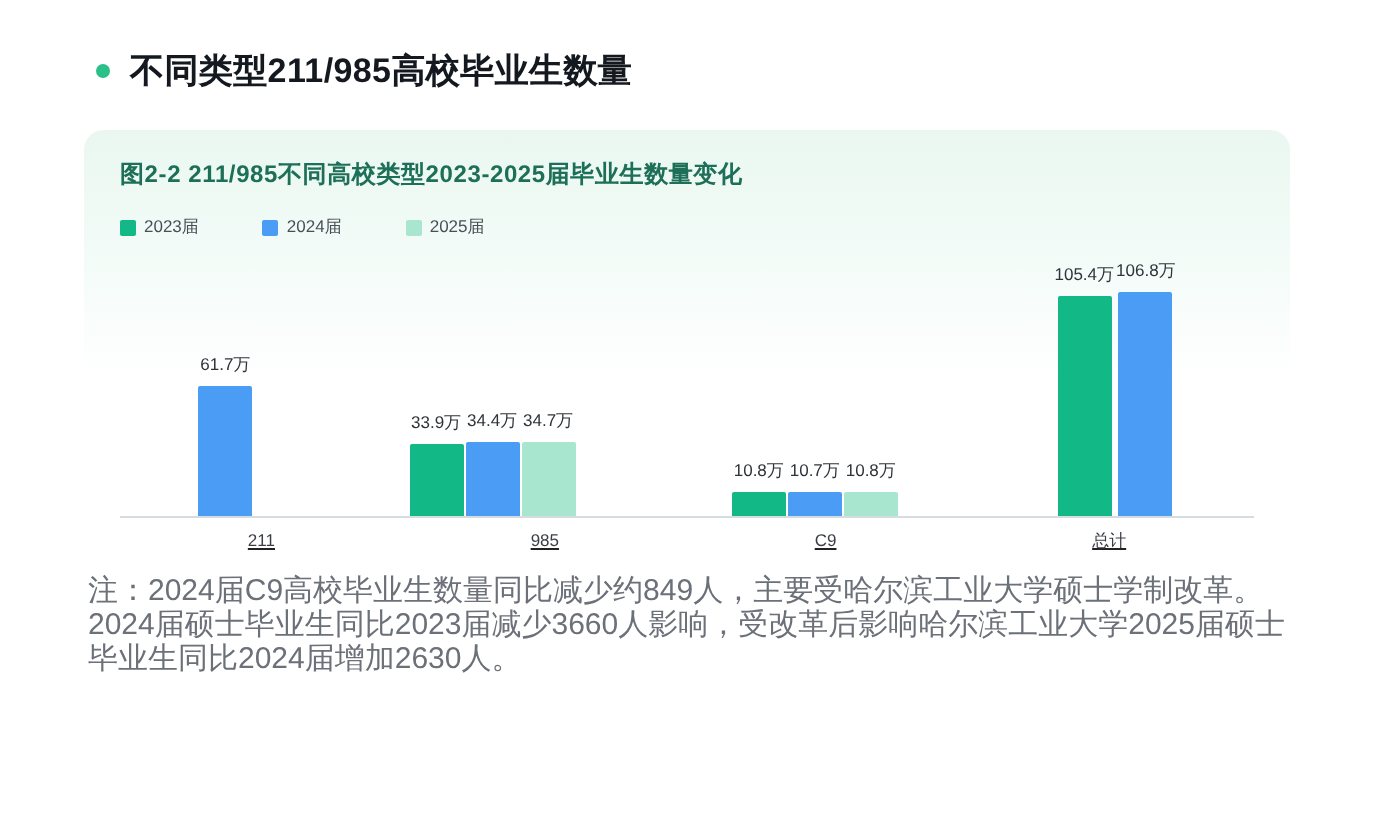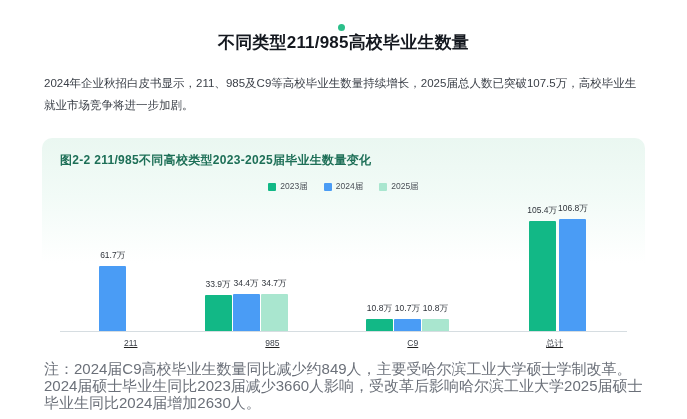--- a/index.html
+++ b/index.html
@@ -20,21 +20,20 @@
     height: 419px;
     box-sizing: border-box;
     padding: 0 42px;
   }
   
   .heading {
     display: flex;
     align-items: center;
     margin-top: 24px;
     margin-bottom: 18px;
-    flex-direction: column;
   }
   .bullet-dot {
     width: 7px;
     height: 7px;
     border-radius: 50%;
     background: #2bbf8a;
     margin-right: 10px;
     margin-left: 6px;
     flex: none;
   }
@@ -63,22 +62,21 @@
   }
   .chart-title {
     font-size: 12px;
     font-weight: bold;
     color: #1d6f57;
     letter-spacing: 0.3px;
     margin-bottom: 12px;
   }
   .legend {
     display: flex;
-    justify-content: center;
-    gap: 16px;
+    gap: 32px;
     margin-bottom: 10px;
   }
   .legend-item {
     display: flex;
     align-items: center;
     font-size: 8.5px;
     color: #4a4f57;
   }
   .legend-swatch {
     width: 8px;
@@ -145,21 +143,20 @@
 </head>
 <body>
 
 <div class="page">
 
   <div class="heading">
     <span class="bullet-dot"></span>
     <span class="heading-text">不同类型211/985高校毕业生数量</span>
   </div>
 
-  <p class="para">2024年企业秋招白皮书显示，211、985及C9等高校毕业生数量持续增长，2025届总人数已突破107.5万，高校毕业生就业市场竞争将进一步加剧。</p>
 
   <div class="chart-card">
     <div class="chart-title">图2-2 211/985不同高校类型2023-2025届毕业生数量变化</div>
 
     <div class="legend">
       <div class="legend-item">
         <span class="legend-swatch" style="background:#12b886"></span>
         <span>2023届</span>
       </div>
       <div class="legend-item">

